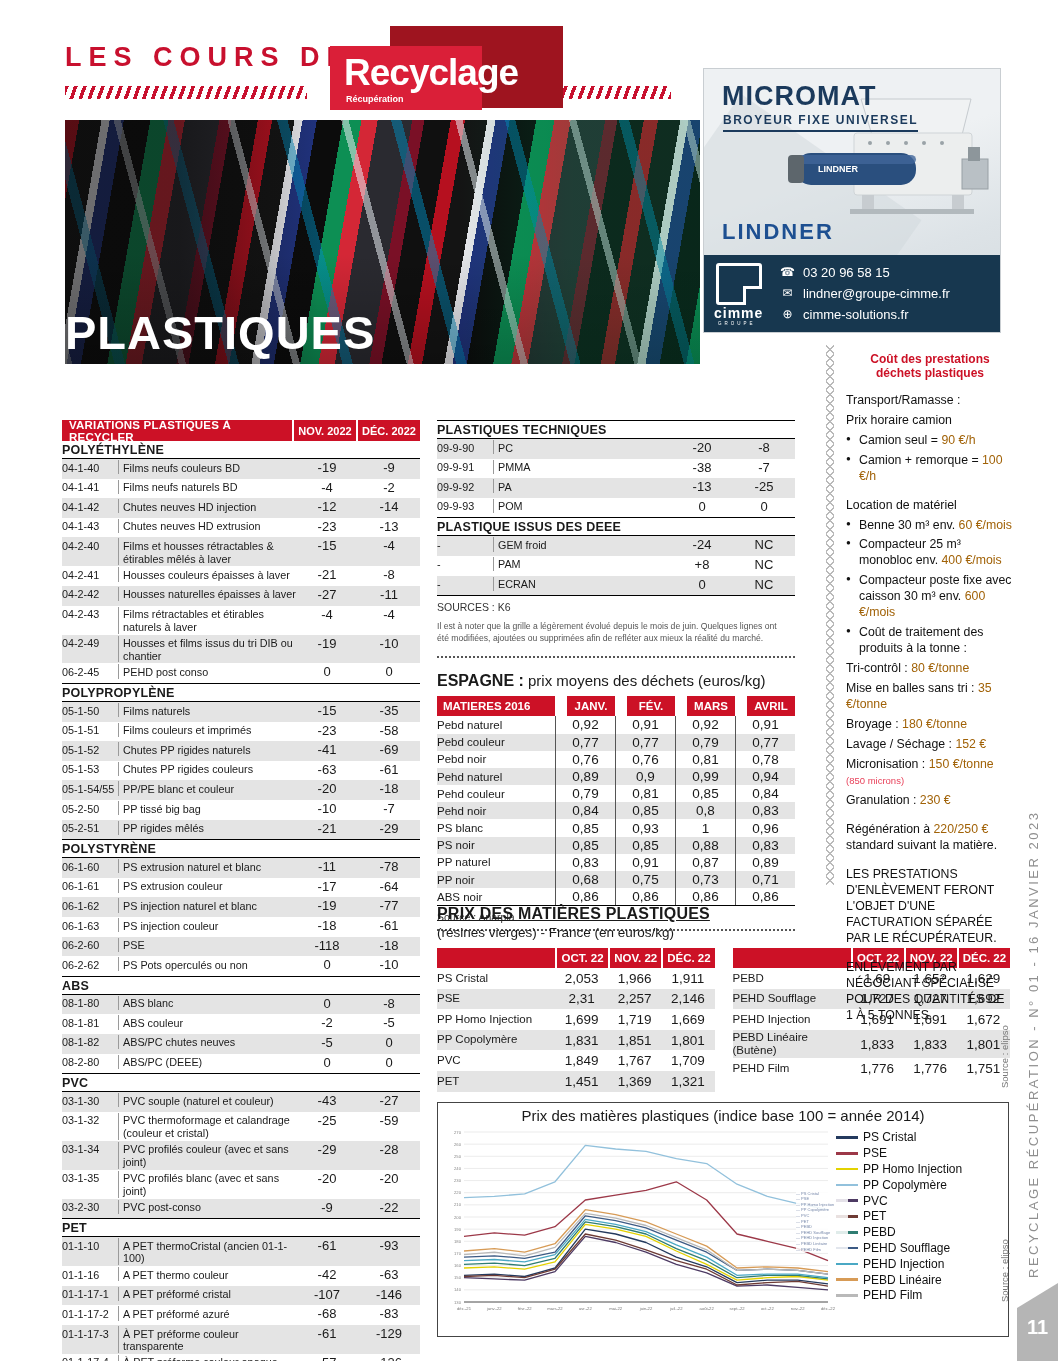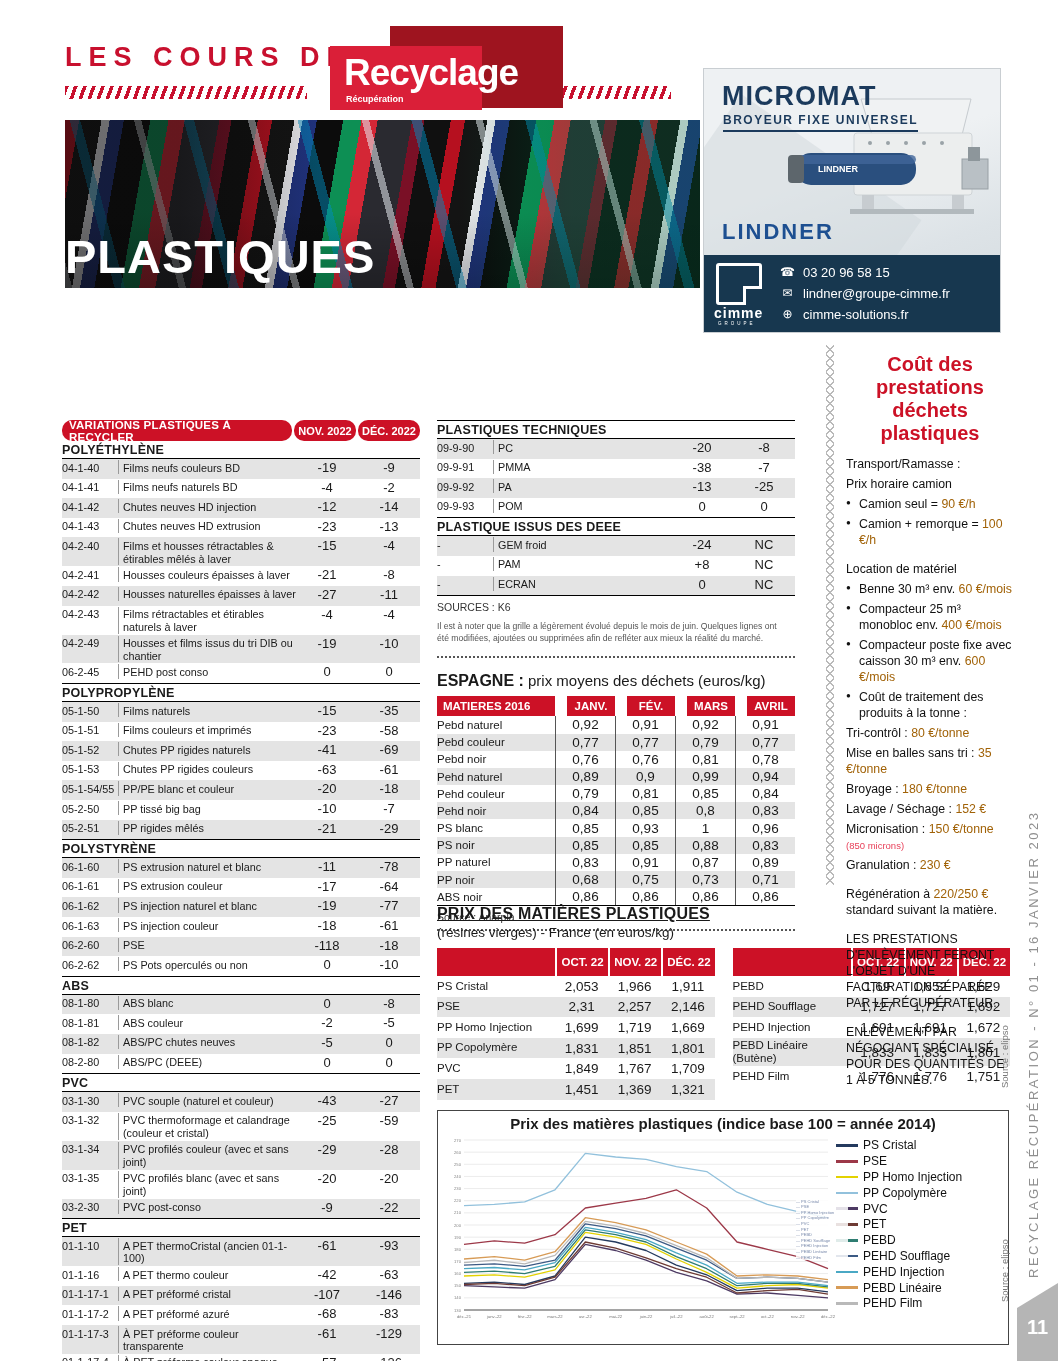--- a/index.html
+++ b/index.html
@@ -9,21 +9,21 @@
   .kicker{position:absolute;left:65px;top:42px;font-size:27px;font-weight:800;color:#c8102e;letter-spacing:7px;}
   .hatch{position:absolute;height:13px;background:repeating-linear-gradient(110deg,#c8102e 0 3.5px,#fff 3.5px 8.5px);}
   .hatch.left{left:65px;top:86px;width:242px;}
   .hatch.right{left:546px;top:86px;width:125px;}
   .logo{position:absolute;left:330px;top:26px;width:233px;height:90px;}
   .logo .back{position:absolute;left:60px;top:0;right:0;bottom:8px;background:#9e141f;}
   .logo .front{position:absolute;left:0;top:20px;width:152px;height:64px;background:#da1f38;}
   .logo .word{position:absolute;left:14px;top:26px;font-size:37px;font-weight:800;color:#fff;letter-spacing:-1px;}
   .logo .sub{position:absolute;left:16px;top:68px;font-size:9px;font-weight:700;color:#fff;}
   
-  .photo{position:absolute;left:65px;top:120px;width:635px;height:168px;background:#181818;overflow:hidden;}
+  .photo{position:absolute;left:65px;top:120px;width:635px;height:244px;background:#181818;overflow:hidden;}
   .photo .mosaic{position:absolute;inset:0;
     background:
       repeating-linear-gradient(75deg,rgba(230,235,240,.55) 0 7px,rgba(0,0,0,0) 7px 48px,rgba(0,140,190,.5) 48px 58px,rgba(0,0,0,0) 58px 110px),
       repeating-linear-gradient(100deg,#b6101f 0 14px,#141414 14px 36px,#e6e6ea 36px 44px,#20327c 44px 58px,#0c0c0c 58px 84px,#0d8f54 84px 102px,#d42736 102px 118px,#2a2a30 118px 152px,#7a1026 152px 164px,#101010 164px 190px);}
   .photo .tint{position:absolute;inset:0;background:linear-gradient(90deg,rgba(10,10,10,.55) 0 18%,rgba(0,0,0,0) 40% 62%,rgba(0,120,70,.25) 80% 100%),linear-gradient(0deg,rgba(0,0,0,.25),rgba(0,0,0,0) 45%);}
   .photo-title{position:absolute;left:0px;bottom:8px;font-size:47px;font-weight:800;color:#fff;letter-spacing:1px;line-height:1;}
   
   .ad{position:absolute;left:703px;top:68px;width:296px;height:263px;border:1px solid #c9ced2;background:linear-gradient(160deg,#eef1f3 0 40%,#dde3e7 70%,#d3dade);}
   .ad .diag{position:absolute;left:0;top:0;width:100%;height:186px;overflow:hidden;}
   .ad .diag:before{content:"";position:absolute;left:-40px;top:70px;width:220px;height:200px;background:#cfd7dc;transform:rotate(35deg);opacity:.5;}
@@ -36,21 +36,21 @@
   .cimme-box i{position:absolute;right:-3px;bottom:-3px;width:16px;height:16px;background:#17374f;border-left:3px solid #fff;border-top:3px solid #fff;}
   .cimme-name{position:absolute;left:10px;top:50px;font-size:14px;font-weight:800;color:#fff;letter-spacing:1px;}
   .cimme-sub{position:absolute;left:14px;top:66px;font-size:4.5px;color:#fff;letter-spacing:3px;}
   .ad-contact{position:absolute;left:76px;top:7px;color:#fff;font-size:13px;line-height:21px;}
   .ad-contact .row{display:flex;align-items:center;gap:8px;height:21px;}
   .ad-contact .ic{width:15px;text-align:center;font-size:12px;}
   
   .intro{position:absolute;left:65px;top:350px;width:700px;font-size:14.3px;line-height:1.48;color:#222;}
   
   .redbar{display:grid;grid-template-columns:1fr 62px 62px;gap:2px;background:#fff;}
-  .redbar>div{background:#cc1126;color:#fff;font-weight:700;font-size:11px;display:flex;align-items:center;justify-content:center;height:21px;border-radius:10px;}
+  .redbar>div{background:#cc1126;color:#fff;font-weight:700;font-size:11px;display:flex;align-items:center;justify-content:center;height:21px;}
   .redbar>div:first-child{justify-content:flex-start;padding-left:7px;font-size:11.5px;letter-spacing:.2px;}
   .sec-head{font-weight:800;font-size:12.5px;letter-spacing:.2px;border-bottom:1.3px solid #000;padding:2px 0 1px;text-transform:uppercase;}
   .sec-head.rule-top{border-top:1.6px solid #000;}
   .t-row{display:grid;grid-template-columns:56px 1fr 62px 62px;align-items:start;min-height:17.6px;padding:1px 0;}
   .t-row.shade{background:#e4e4e4;}
   .c-code{font-size:10.8px;padding-top:1.5px;}
   .c-label{font-size:10.8px;line-height:1.18;border-left:1px solid #9a9a9a;padding-left:4px;padding-top:1.5px;}
   .c-val{font-size:13px;text-align:center;padding-top:0;}
   .tbl-bottom{border-top:1.6px solid #000;}
   .small-src{font-size:10.5px;color:#333;margin-top:5px;}
@@ -69,43 +69,43 @@
   .sp-row.shade{background:#e4e4e4;}
   .sp-row .lab{font-size:11.5px;}
   .sp-row .val{font-size:13.5px;text-align:center;border-left:1px solid #555;align-self:stretch;display:flex;align-items:center;justify-content:center;}
   
   .lower{position:absolute;left:437px;top:905px;width:573px;}
   .resins-title{font-size:16px;font-weight:800;letter-spacing:.2px;text-decoration:underline;}
   .resins-sub{font-size:13.5px;margin:2px 0 8px;}
   .resin-tables{display:flex;gap:18px;}
   .rt{width:284px;}
   .rt-head{display:grid;grid-template-columns:118px 1fr 1fr 1fr;gap:2px;background:#fff;}
-  .rt-head>div{background:#cc1126;color:#fff;font-weight:700;font-size:11.5px;height:28px;display:flex;align-items:center;justify-content:center;}
+  .rt-head>div{background:#cc1126;color:#fff;font-weight:700;font-size:11.5px;height:20px;display:flex;align-items:center;justify-content:center;}
   .rt-row{display:grid;grid-template-columns:118px 1fr 1fr 1fr;align-items:center;min-height:18.6px;padding:1px 0;}
   .rt-row.shade{background:#e4e4e4;}
   .rt-row .lab{font-size:11.5px;line-height:1.15;}
   .rt-row .val{font-size:13.5px;text-align:center;}
   
   .chart-box{position:relative;margin-top:10px;width:570px;height:233px;border:1.5px solid #444;background:#fff;}
-  .chart-title{text-align:center;font-size:15px;font-weight:700;margin-top:4px;}
+  .chart-title{text-align:center;font-size:15px;font-weight:400;margin-top:4px;}
   .chart-flex{display:flex;}
   .chart-svg{flex:0 0 398px;}
   .chart-legend{flex:1;padding-top:6px;}
   .lg-item{display:flex;align-items:center;gap:5px;height:15.8px;}
   .lg-swatch{width:22px;height:2.6px;}
   .lg-label{font-size:12px;color:#111;}
   .mini-legend{position:absolute;left:358px;top:88px;width:52px;background:rgba(255,255,255,.85);}
   .mini-legend div{font-size:4px;color:#667;line-height:5.6px;white-space:nowrap;overflow:hidden;}
   
   .sidebar{position:absolute;left:826px;top:345px;width:192px;height:540px;}
   .zigzag{position:absolute;left:0;top:0;bottom:0;width:8px;
     background-image:linear-gradient(135deg,transparent 44%,#b9b9b9 44% 56%,transparent 56%),linear-gradient(45deg,transparent 44%,#b9b9b9 44% 56%,transparent 56%);
     background-size:8px 9px;background-repeat:repeat-y;}
   .sb-inner{margin-left:16px;}
-  .sb-title{color:#cc1126;font-weight:800;font-size:20px;text-align:center;line-height:1.15;margin:8px 0 12px;}
+  .sb-title{color:#cc1126;font-weight:800;font-size:12px;text-align:center;line-height:1.15;margin:8px 0 12px;}
   .sb-block{font-size:12.3px;line-height:1.3;color:#111;}
   .sb-block.gap{margin-top:13px;}
   .sb-line{margin:4px;}
   .sb-line.bullet{padding-left:13px;position:relative;}
   .sb-line.bullet:before{content:"●";position:absolute;left:0;top:1px;font-size:8px;}
   .price{color:#a16207;}
   .pnote{color:#e8415a;font-size:9.5px;}
   
   .vtext{writing-mode:vertical-rl;transform:rotate(180deg);font-size:9.5px;color:#777;}
   .src-elipso-1{position:absolute;left:999px;top:998px;height:90px;}

